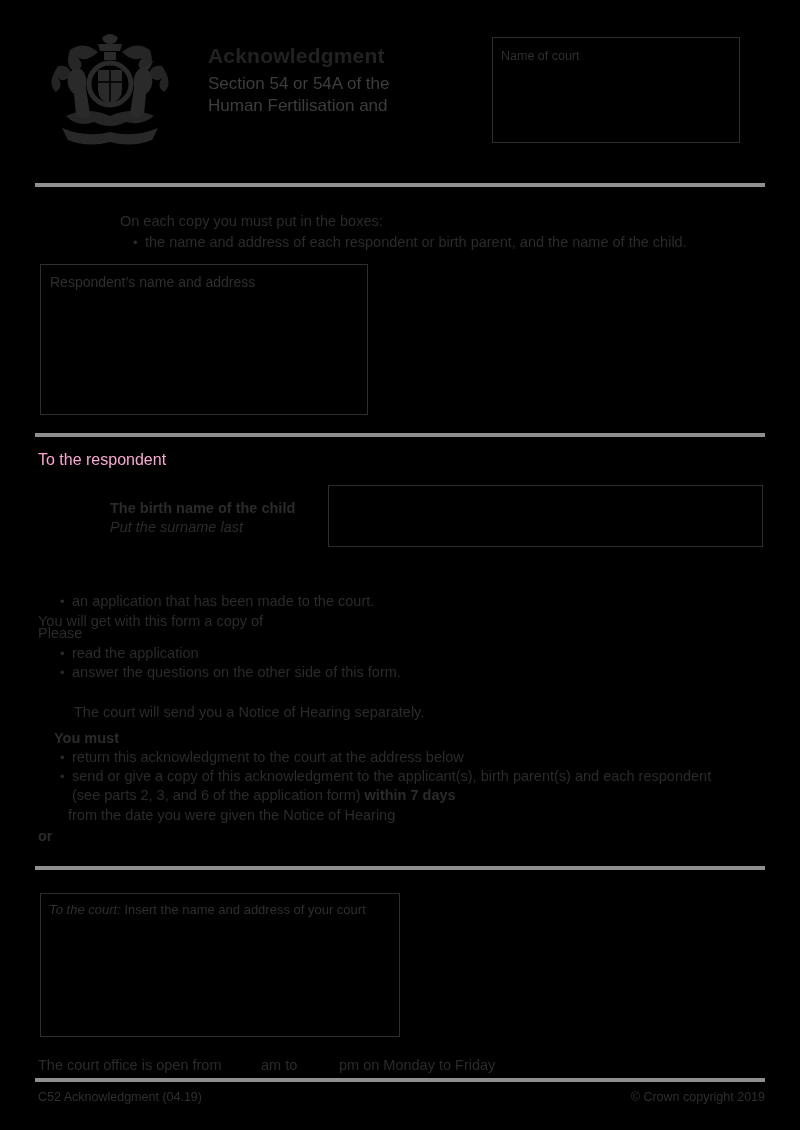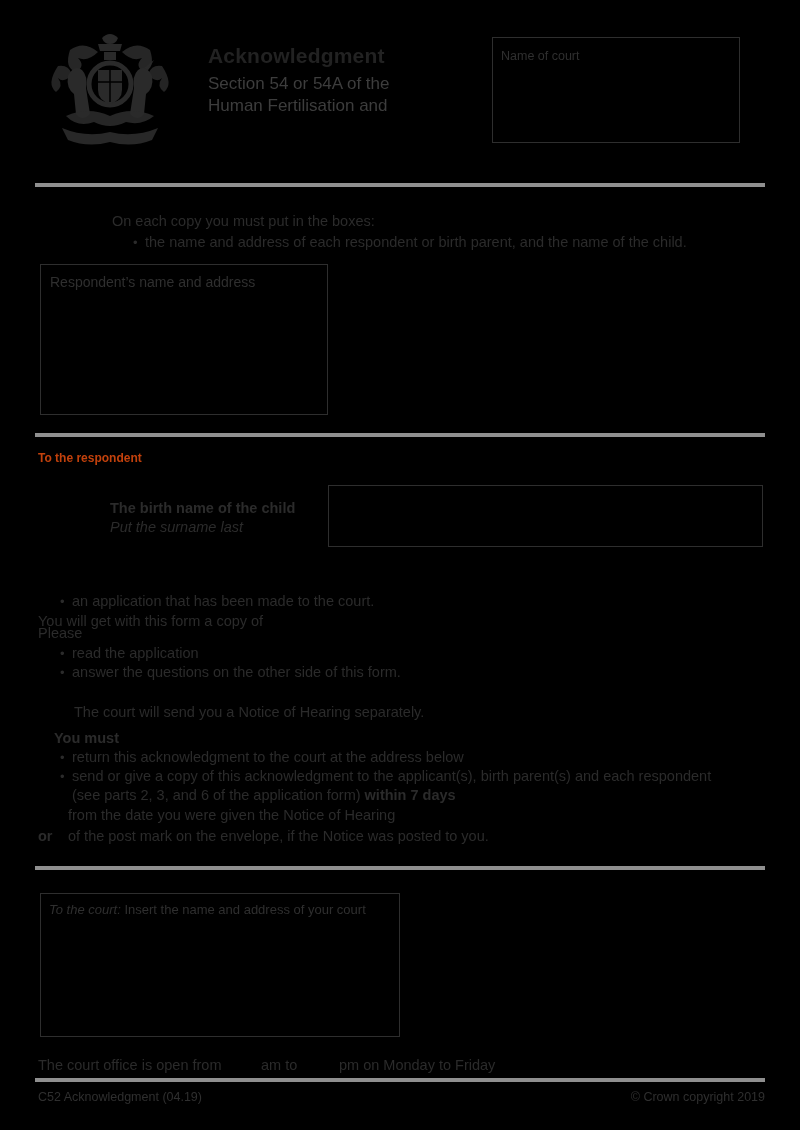--- a/index.html
+++ b/index.html
@@ -19,23 +19,23 @@
   
   .rule{left:35px;width:730px;height:4px;background:#8f8f8f;}
   .r1{top:183px;} .r2{top:433px;} .r3{top:866px;} .r4{top:1078px;}
   
   .t{font-size:14.5px;line-height:19px;color:#2b2b2b;white-space:nowrap;}
   .b{font-weight:700;}
   .i{font-style:italic;}
   .bullet-row{display:flex;}
   .bullet-mark{width:12px;font-size:13px;}
   
-  .resp-box{left:40px;top:264px;width:288px;height:151px;border:1px solid #2e2e2e;box-sizing:border-box;padding:8px 9px;}
+  .resp-box{left:40px;top:264px;width:328px;height:151px;border:1px solid #2e2e2e;box-sizing:border-box;padding:8px 9px;}
   .resp-box .box-label{font-size:14px;}
-  .heading{font-size:12px;font-weight:700;color:#c2410c;}
+  .heading{font-size:16px;font-weight:400;color:#f9a8d4;}
   .child-box{left:328px;top:485px;width:435px;height:62px;border:1px solid #2e2e2e;box-sizing:border-box;}
   .courtaddr-box{left:40px;top:893px;width:360px;height:144px;border:1px solid #2e2e2e;box-sizing:border-box;padding:6px 8px;}
   .courtaddr-box .box-label{font-size:13px;}
   .gap-field{display:inline-block;height:16px;}
   
   .footer-text{font-size:12.5px;color:#2f2f2f;}
 </style>
 </head>
 <body>
 
@@ -77,21 +77,21 @@
   </div>
 
   <div class="abs court-box">
     <div class="cell1">
       <span class="box-label">Name of court</span>
     </div>
   </div>
 
   <div class="abs rule r1"></div>
 
-  <div class="abs t" style="left:112px;top:212px;">On each copy you must put in the boxes:</div>
+  <div class="abs t" style="left:120px;top:212px;">On each copy you must put in the boxes:</div>
   <div class="abs t bullet-row" style="left:133px;top:233px;">
     <span class="bullet-mark">•</span>
     <span>the name and address of each respondent or birth parent, and the name of the child.</span>
   </div>
 
   <div class="abs resp-box">
     <span class="box-label">Respondent’s name and address</span>
   </div>
 
   <div class="abs rule r2"></div>
@@ -128,21 +128,20 @@
   <div class="abs t bullet-row" style="left:60px;top:767px;">
     <span class="bullet-mark">•</span>
     <span>send or give a copy of this acknowledgment to the applicant(s), birth parent(s) and each respondent</span>
   </div>
   <div class="abs t" style="left:72px;top:786px;">
     <span>(see parts 2, 3, and 6 of the application form) </span><span class="b">within 7 days</span>
   </div>
 
   <div class="abs t" style="left:68px;top:806px;">from the date you were given the Notice of Hearing</div>
   <div class="abs t b" style="left:38px;top:827px;">or</div>
-  <div class="abs t" style="left:68px;top:827px;">of the post mark on the envelope, if the Notice was posted to you.</div>
 
   <div class="abs rule r3"></div>
 
   <div class="abs courtaddr-box">
     <span class="box-label"><span class="i">To the court:</span><span> Insert the name and address of your court</span></span>
   </div>
 
   <div class="abs t" style="left:38px;top:1056px;">The court office is open from</div>
   <span class="abs gap-field" style="left:218px;top:1056px;width:40px;"></span>
   <div class="abs t" style="left:261px;top:1056px;">am to</div>

